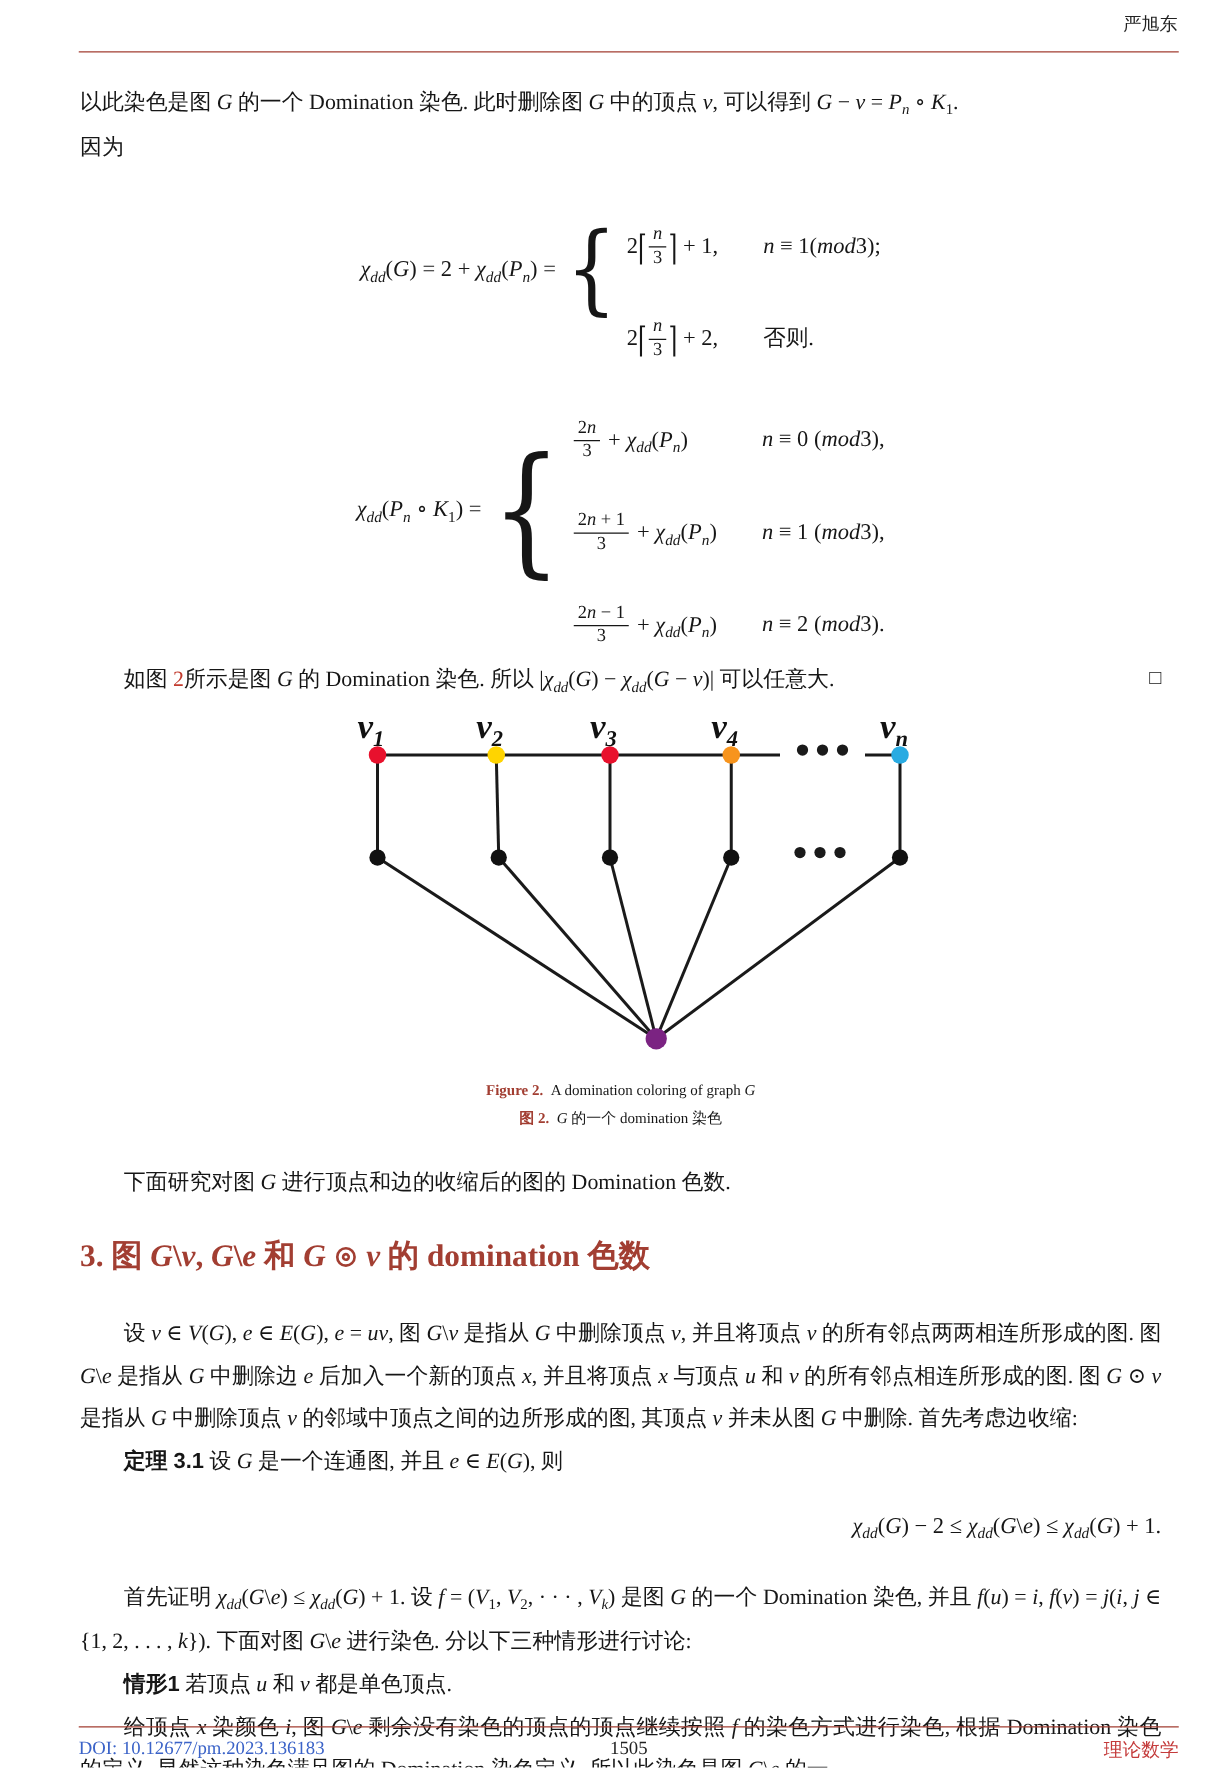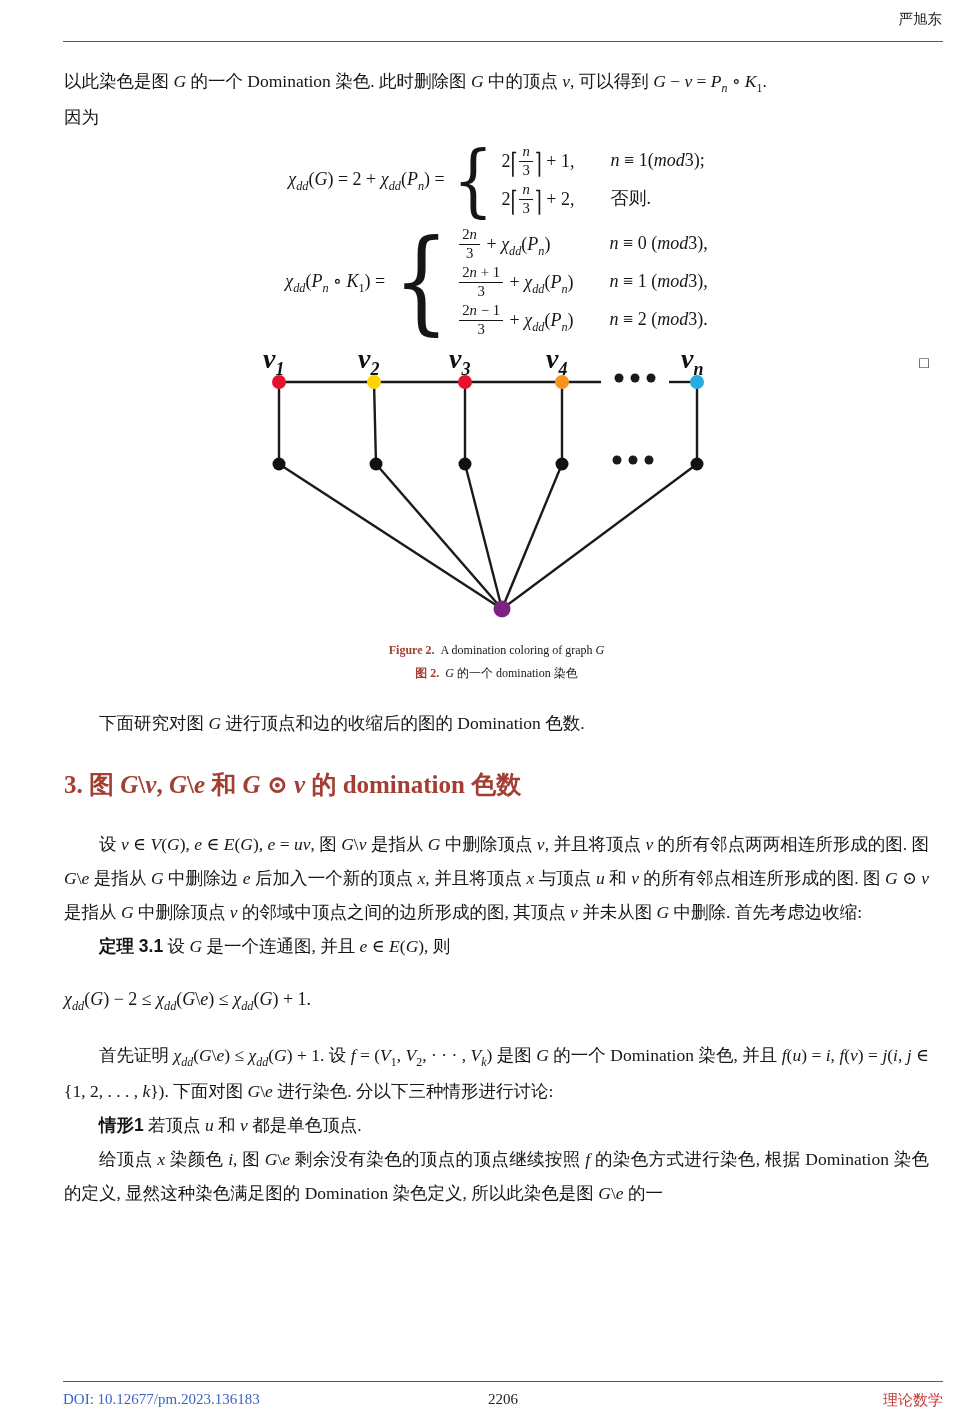--- a/index.html
+++ b/index.html
@@ -21,38 +21,38 @@
   .hei { font-family: Liberation Sans, sans-serif; font-weight: 700; }
   .figref { color: var(--figref, #C23B2E); }
   .qed { float: right; font-size: 16px; line-height: 34px; }
 
   .eq { display: flex; justify-content: center; align-items: center; margin: 10px 0 8px; text-indent: 0; font-size: 18px; line-height: 1.55; }
   .eq-lhs { margin-right: 8px; }
   .brace { line-height: 1; font-family: "DejaVu Serif", serif; font-weight: 400; display: inline-block; }
   .b2 { font-size: 64px; transform: scaleY(1.22); }
   .b3 { font-size: 88px; transform: scaleY(1.28); }
   .cases { display: grid; grid-template-columns: auto auto; column-gap: 36px; row-gap: 3px; align-items: center; margin-left: 8px; }
-  .case-expr, .case-cond { justify-self: start; white-space: nowrap; }
+  .case-expr, .case-cond { justify-self: start; white-space: nowrap; margin-top: 36px; }
 
   .frac { display: inline-block; vertical-align: -0.55em; text-align: center; line-height: 1.05; font-size: 0.82em; margin: 0 2px; }
   .frac .num { display: block; border-bottom: 1.3px solid #161616; padding: 0 3px 1.5px; }
   .frac .den { display: block; padding-top: 1.5px; }
   .ceil { display: inline-block; transform: scaleY(1.55); vertical-align: -0.15em; }
 
-  .eq-center { text-align: left; margin: 18px 0 20px; font-size: 18px; text-indent: 0; }
+  .eq-center { text-align: right; margin: 18px 0 20px; font-size: 18px; text-indent: 0; }
 
   figure.figurewrap { margin: 6px 0 0; text-align: center; }
   svg.graph { display: block; margin: 0 auto; }
   .vlabel { font-style: italic; font-weight: bold; font-size: 28px; font-family: "Liberation Serif", "DejaVu Serif", serif; fill: #111; }
   .vsub { font-size: 18px; font-style: italic; }
   figcaption { margin-top: 8px; font-size: 12px; line-height: 1.9; text-align: center; text-indent: 0; }
   .cap-label { color: var(--accent, #A23E32); font-weight: bold; margin-right: 6px; }
 
   .para-next { margin-top: 22px !important; font-family: Liberation Serif, serif; }
-  h2.section { color: var(--accent, #A23E32); font-size: 25px; font-weight: bold; margin: 28px 0 26px; line-height: 1.3; text-align: left; }
+  h2.section { color: var(--accent, #A23E32); font-size: 25px; font-weight: bold; margin: 28px 0 26px; line-height: 1.3; text-align: left; font-family: Liberation Serif, serif; }
 
   .footer { position: absolute; left: 63px; right: 21px; bottom: 4px; border-top: 1.5px solid var(--accent, #A23E32); padding-top: 9px; font-size: 15px; color: #222; }
   .footer .doi { color: var(--doi, #3B63C8); }
   .footer .pageno { position: absolute; left: 50%; transform: translateX(-50%); }
   .footer .journal { float: right; color: var(--journal, #C43B3B); }
 </style>
 </head>
 <body>
 
 <div class="page">
@@ -83,21 +83,21 @@
       <div class="cases">
           <span class="case-expr"><span class="frac"><span class="num">2<i>n</i></span><span class="den">3</span></span> + <i>χ</i><sub><i>dd</i></sub>(<i>P</i><sub><i>n</i></sub>)</span>
           <span class="case-cond"><i>n</i> ≡ 0 (<i>mod</i>3),</span>
           <span class="case-expr"><span class="frac"><span class="num">2<i>n</i> + 1</span><span class="den">3</span></span> + <i>χ</i><sub><i>dd</i></sub>(<i>P</i><sub><i>n</i></sub>)</span>
           <span class="case-cond"><i>n</i> ≡ 1 (<i>mod</i>3),</span>
           <span class="case-expr"><span class="frac"><span class="num">2<i>n</i> − 1</span><span class="den">3</span></span> + <i>χ</i><sub><i>dd</i></sub>(<i>P</i><sub><i>n</i></sub>)</span>
           <span class="case-cond"><i>n</i> ≡ 2 (<i>mod</i>3).</span>
         </div>
     </div>
 
-    <p class="para"><span class="qed">□</span></p>
+    <p class="para"><span class="qed">□</span><span>如图 <span class="figref">2</span>所示是图 <i>G</i> 的 Domination 染色. 所以 |<i>χ</i><sub><i>dd</i></sub>(<i>G</i>) − <i>χ</i><sub><i>dd</i></sub>(<i>G</i> − <i>v</i>)| 可以任意大.</span></p>
 
     <figure class="figurewrap">
       <svg class="graph" width="490" height="285" viewBox="0 0 490 285">
           <line x1="50" y1="36" x2="372" y2="36" stroke="#1a1a1a" stroke-width="2.4"></line>
           <line x1="440" y1="36" x2="468" y2="36" stroke="#1a1a1a" stroke-width="2.4"></line>
           <line x1="50" y1="36" x2="50" y2="118" stroke="#1a1a1a" stroke-width="2.4"></line>
           <line x1="145" y1="36" x2="147" y2="118" stroke="#1a1a1a" stroke-width="2.4"></line>
           <line x1="236" y1="36" x2="236" y2="118" stroke="#1a1a1a" stroke-width="2.4"></line>
           <line x1="333" y1="36" x2="333" y2="118" stroke="#1a1a1a" stroke-width="2.4"></line>
           <line x1="468" y1="36" x2="468" y2="118" stroke="#1a1a1a" stroke-width="2.4"></line>
@@ -152,17 +152,17 @@
     <p class="para">首先证明 <i>χ</i><sub><i>dd</i></sub>(<i>G</i>\<i>e</i>) ≤ <i>χ</i><sub><i>dd</i></sub>(<i>G</i>) + 1. 设 <i>f</i> = (<i>V</i><sub>1</sub>, <i>V</i><sub>2</sub>, · · · , <i>V</i><sub><i>k</i></sub>) 是图 <i>G</i> 的一个 Domination 染色, 并且 <i>f</i>(<i>u</i>) = <i>i</i>, <i>f</i>(<i>v</i>) = <i>j</i>(<i>i</i>, <i>j</i> ∈ {1, 2, . . . , <i>k</i>}). 下面对图 <i>G</i>\<i>e</i> 进行染色. 分以下三种情形进行讨论:</p>
 
     <p class="para"><span class="hei">情形1</span> 若顶点 <i>u</i> 和 <i>v</i> 都是单色顶点.</p>
 
     <p class="para">给顶点 <i>x</i> 染颜色 <i>i</i>, 图 <i>G</i>\<i>e</i> 剩余没有染色的顶点的顶点继续按照 <i>f</i> 的染色方式进行染色, 根据 Domination 染色的定义, 显然这种染色满足图的 Domination 染色定义, 所以此染色是图 <i>G</i>\<i>e</i> 的一</p>
 
   </div>
 
   <div class="footer">
     <span class="doi">DOI: 10.12677/pm.2023.136183</span>
-    <span class="pageno">2206</span>
+    <span class="pageno">1505</span>
     <span class="journal">理论数学</span>
   </div>
 
 </div>
 
 </body></html>

